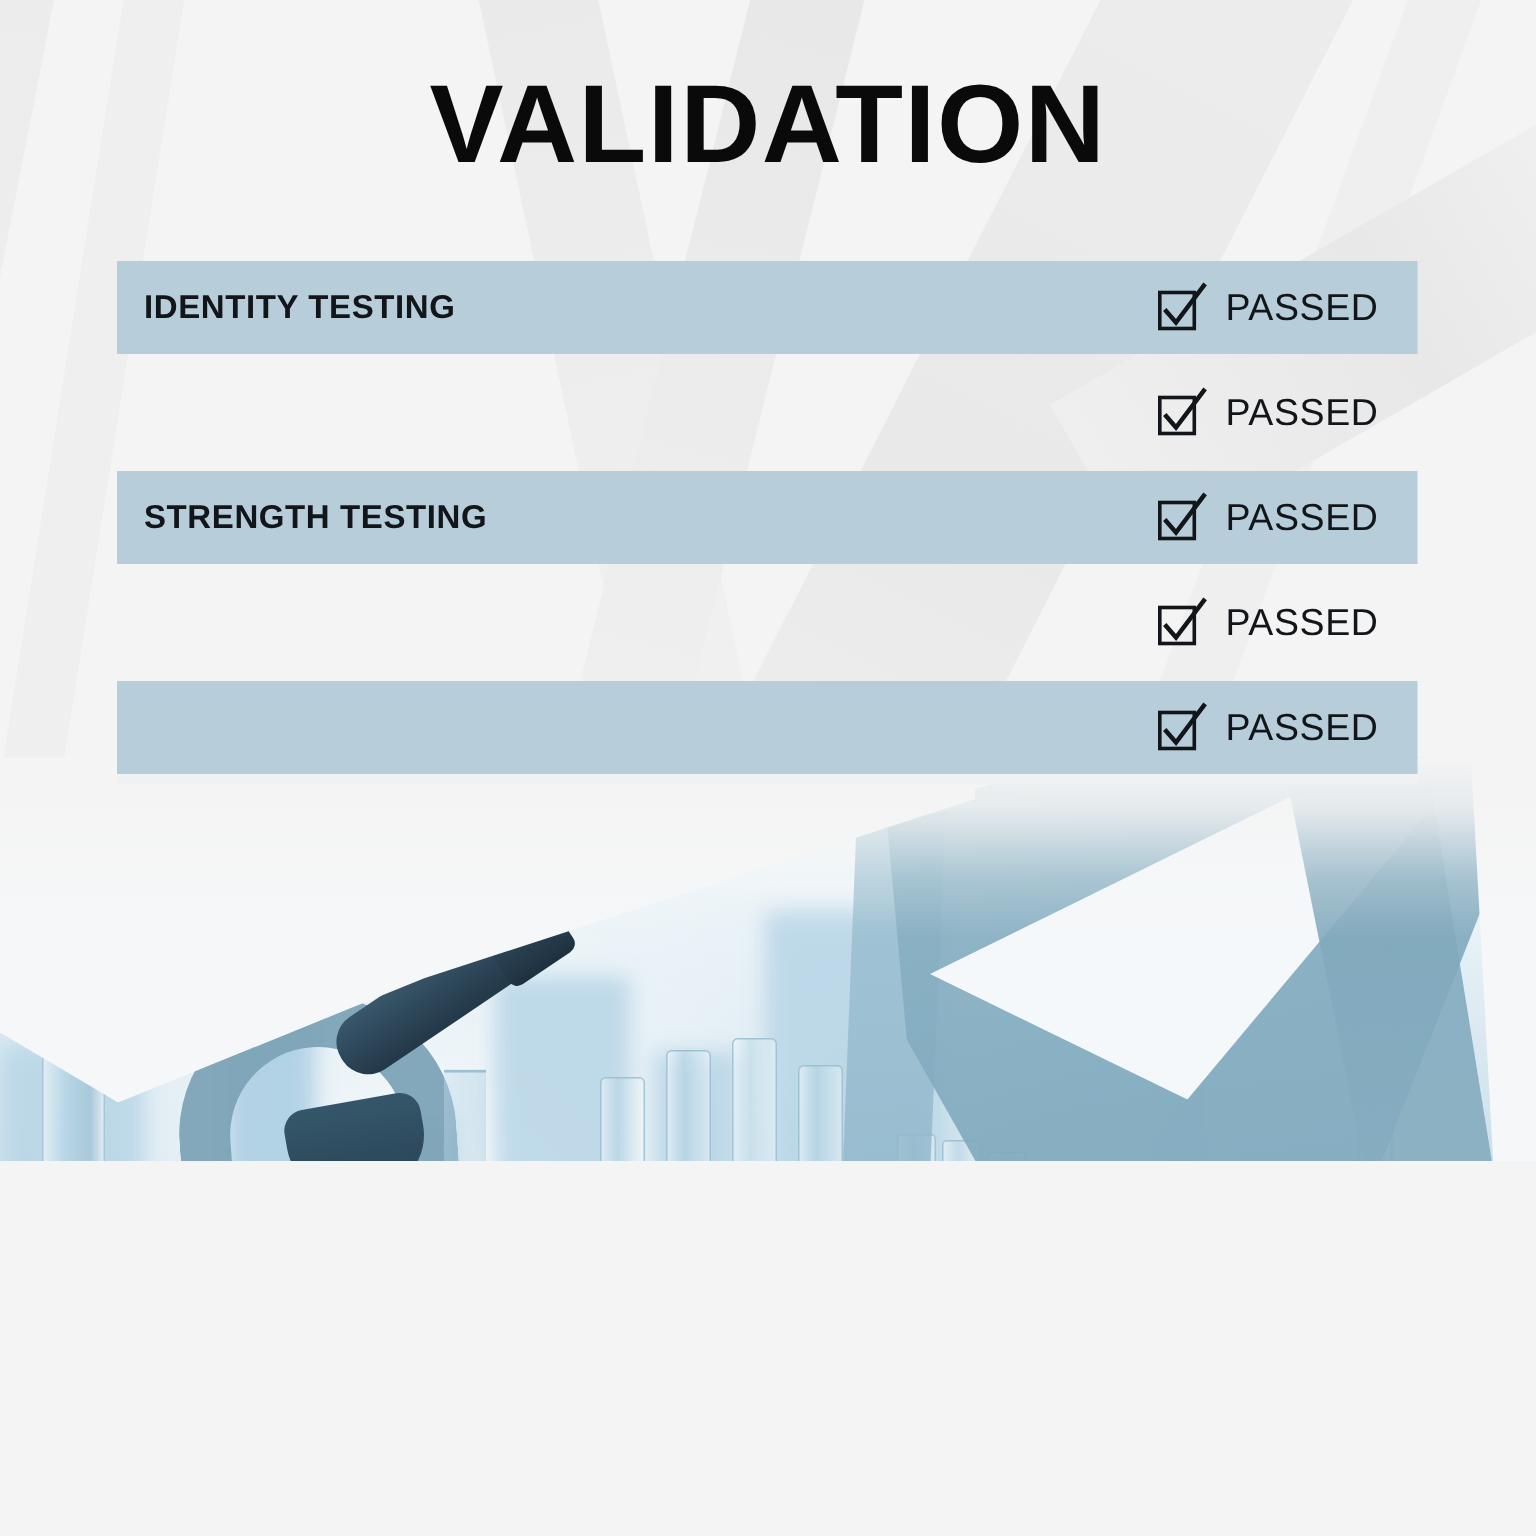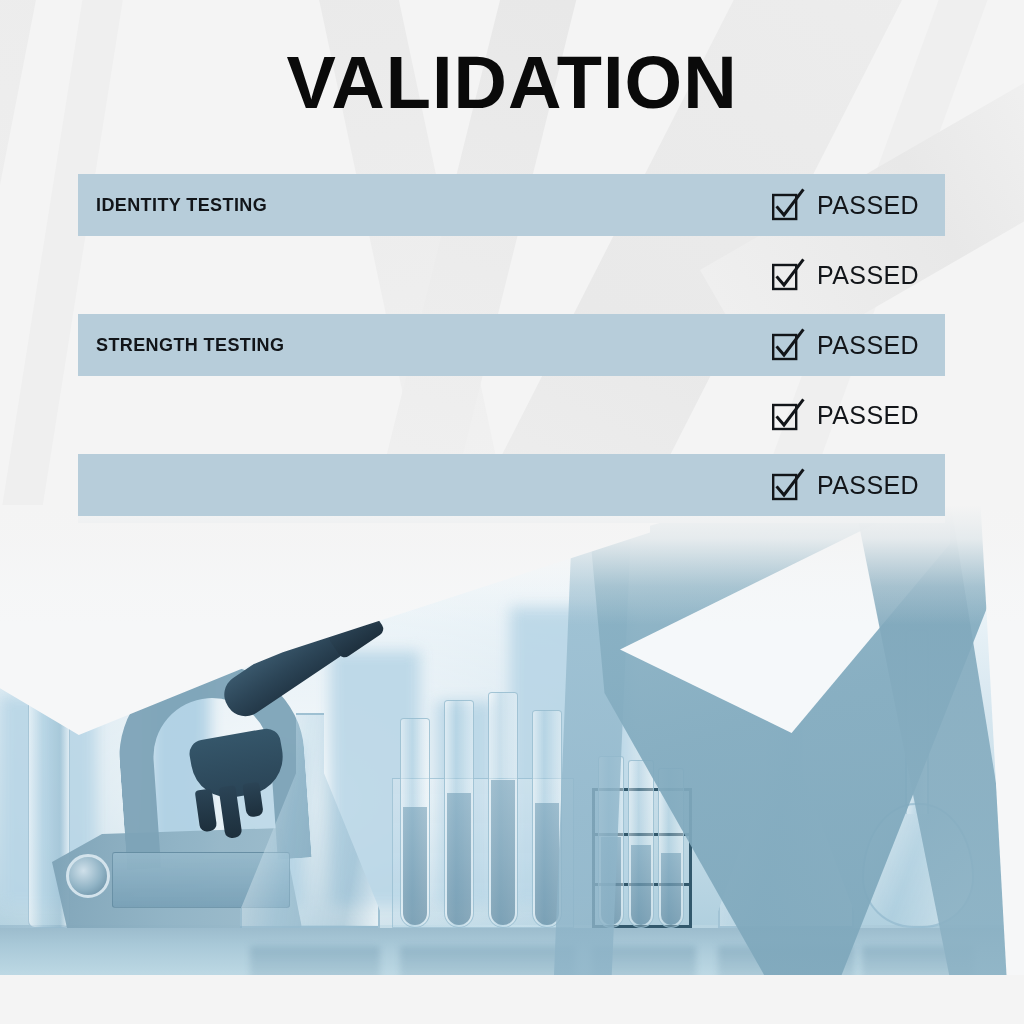--- a/index.html
+++ b/index.html
@@ -7,21 +7,21 @@
 
   html, body {
     width:1024px; height:1024px;
     overflow:hidden;
     background:#f4f4f4;
     font-family:"Liberation Sans", sans-serif;
   }
 
   #canvas {
     position:relative;
-    width:1024px; height:975px;
+    width:1024px; height:774px;
     background:#f4f4f4;
     overflow:hidden;
   }
 
   
   .bg-layer { position:absolute; inset:0; overflow:hidden; pointer-events:none; }
 
   .diag {
     position:absolute;
     background:#eaeaea;
@@ -92,21 +92,21 @@
     align-items:center;
     padding-left:18px;
     padding-right:0;
   }
   .row.shaded { background:#b7cdda; }
   .row.plain  { background:transparent; }
   .row.indent { padding-left:27px; }
 
   .row-label {
     font-family:"Liberation Sans", sans-serif;
-    font-size:18px;
+    font-size:22px;
     font-weight:bold;
     letter-spacing:0.4px;
     color:#121519;
     white-space:nowrap;
   }
 
   .status {
     position:absolute;
     right:26px;
     display:flex;

